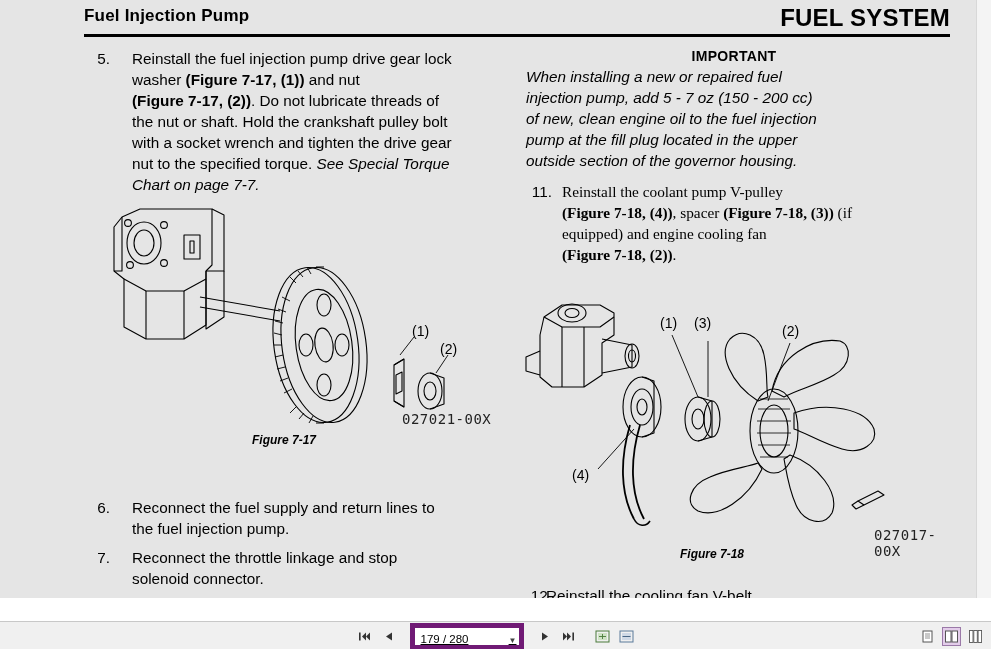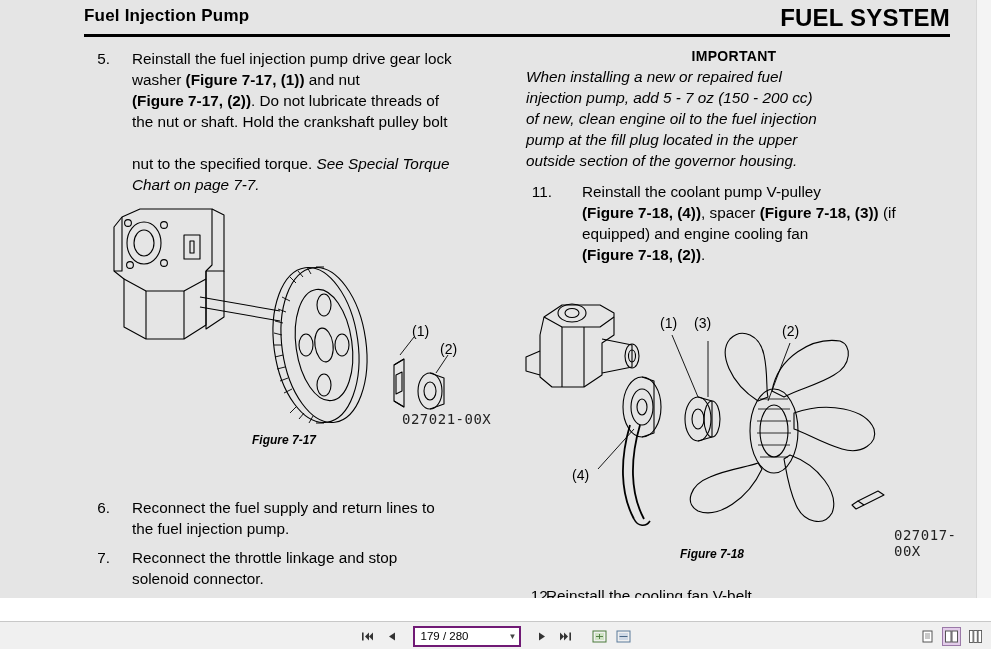--- a/index.html
+++ b/index.html
@@ -156,29 +156,30 @@
     align-items: center;
     justify-content: center;
     font-size: 11px;
     color: #333;
     background: transparent;
     border: none;
     line-height: 1;
   }
   .page-box {
     display: flex;
-    align-items: center;
+    align-items: flex-end;
     background: #fff;
-    border: 2px solid #701a75;
+    border: 5px solid #701a75;
     height: 17px;
     width: 96px;
     margin: 0 6px;
     padding: 0 2px 0 6px;
     font-size: 11.5px;
     justify-content: space-between;
+    text-decoration: underline;
   }
   .page-box .caret {
     font-size: 8px;
     color: #444;
   }
   #toolbar-right {
     position: absolute;
     right: 6px;
     top: 0;
     height: 28px;
@@ -221,21 +222,21 @@
 
   <div class="col" id="col-left">
 
     <div class="para">
       <span class="num">5.</span>
       <span class="txt">
         <span>Reinstall the fuel injection pump drive gear lock</span><br>
         <span>washer </span><span class="b">(Figure 7-17, (1))</span><span> and nut</span><br>
         <span class="b">(Figure 7-17, (2))</span><span>. Do not lubricate threads of</span><br>
         <span>the nut or shaft. Hold the crankshaft pulley bolt</span><br>
-        <br>
+        <span>with a socket wrench and tighten the drive gear</span><br>
         <span>nut to the specified torque. </span><span class="i">See Special Torque</span><br>
         <span class="i">Chart on page 7-7.</span>
       </span>
     </div>
 
     <div class="figure-box" style="height:270px; margin-top:10px;">
       <svg width="410" height="245" viewBox="0 0 410 245">
         <g fill="none" stroke="#000" stroke-width="1.1" stroke-linejoin="round">
 
           <path d="M38 12 L56 4 L128 4 L128 60 L122 66 L122 120 L100 134 L62 134 L40 122 L40 74 L30 66 L30 22 Z"></path>
@@ -320,21 +321,21 @@
         <span>When installing a new or repaired fuel</span><br>
         <span>injection pump, add 5 - 7 oz (150 - 200 cc)</span><br>
         <span>of new, clean engine oil to the fuel injection</span><br>
         <span>pump at the fill plug located in the upper</span><br>
         <span>outside section of the governor housing.</span>
       </div>
     </div>
 
     <div class="para" style="margin-top:8px;">
       <span class="num" style="width:30px;">11.</span>
-      <span class="txt" style="margin-left:60px;">
+      <span class="txt" style="margin-left:40px;font-family:Liberation Serif, serif;">
         <span>Reinstall the coolant pump V-pulley</span><br>
         <span class="b">(Figure 7-18, (4))</span><span>, spacer </span><span class="b">(Figure 7-18, (3))</span><span> (if</span><br>
         <span>equipped) and engine cooling fan</span><br>
         <span class="b">(Figure 7-18, (2))</span><span>.</span>
       </span>
     </div>
 
     <div class="figure-box" style="height:300px; margin-top:14px;">
       <svg width="410" height="275" viewBox="0 0 410 275">
         <g fill="none" stroke="#000" stroke-width="1.1" stroke-linejoin="round">
@@ -381,21 +382,21 @@
           <path d="M150 56 L176 118" stroke-width="0.9"></path>
           <path d="M186 62 L186 118" stroke-width="0.9"></path>
           <path d="M268 64 L246 122" stroke-width="0.9"></path>
           <path d="M76 190 L112 150" stroke-width="0.9"></path>
         </g>
       </svg>
       <div class="callout" style="left:138px; top:36px;">(1)</div>
       <div class="callout" style="left:172px; top:36px;">(3)</div>
       <div class="callout" style="left:260px; top:44px;">(2)</div>
       <div class="callout" style="left:50px; top:188px;">(4)</div>
-      <div class="partcode" style="left:332px; top:248px;padding-left:40px;">027017-00X</div>
+      <div class="partcode" style="left:312px; top:248px;padding-left:40px;">027017-00X</div>
       <div class="fig-caption" style="position:absolute; left:60px; top:268px; width:260px;">Figure 7-18</div>
     </div>
 
     <div class="para" style="margin-top:6px;">
       <span class="num" style="width:30px;">12.</span>
       <span class="txt" style="margin-left:24px;">Reinstall the cooling fan V-belt</span>
     </div>
 
   </div>
 

